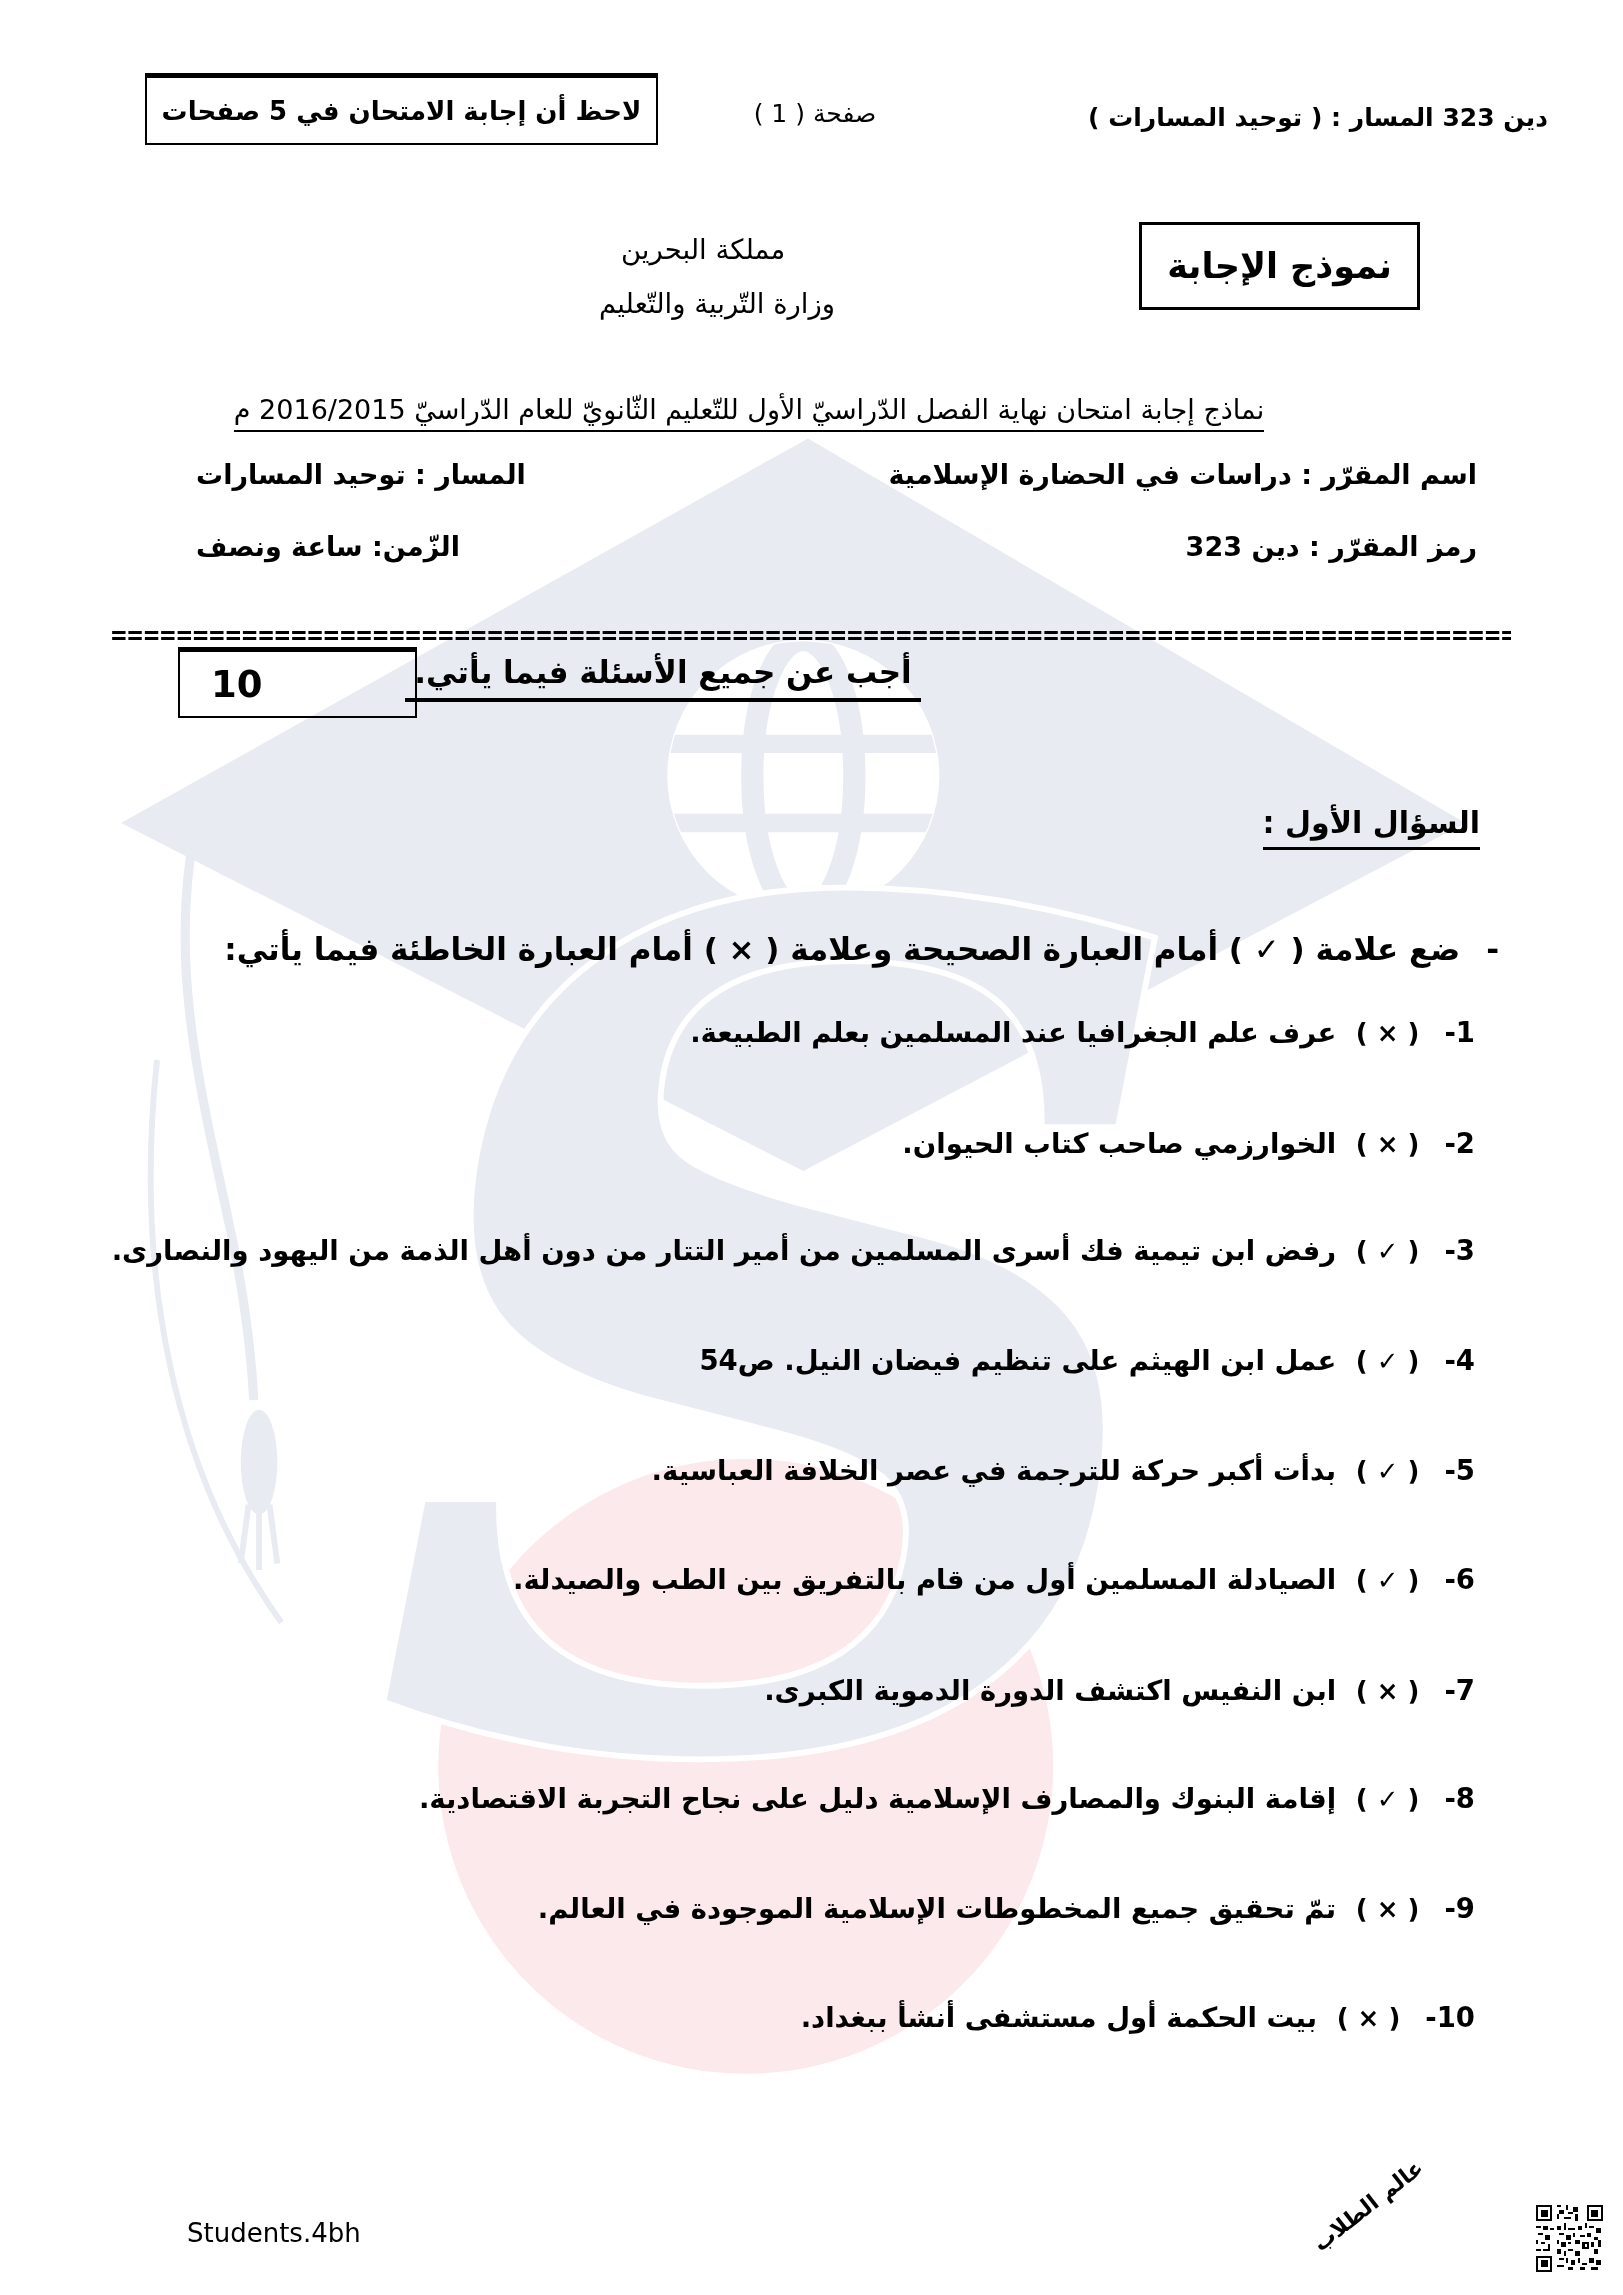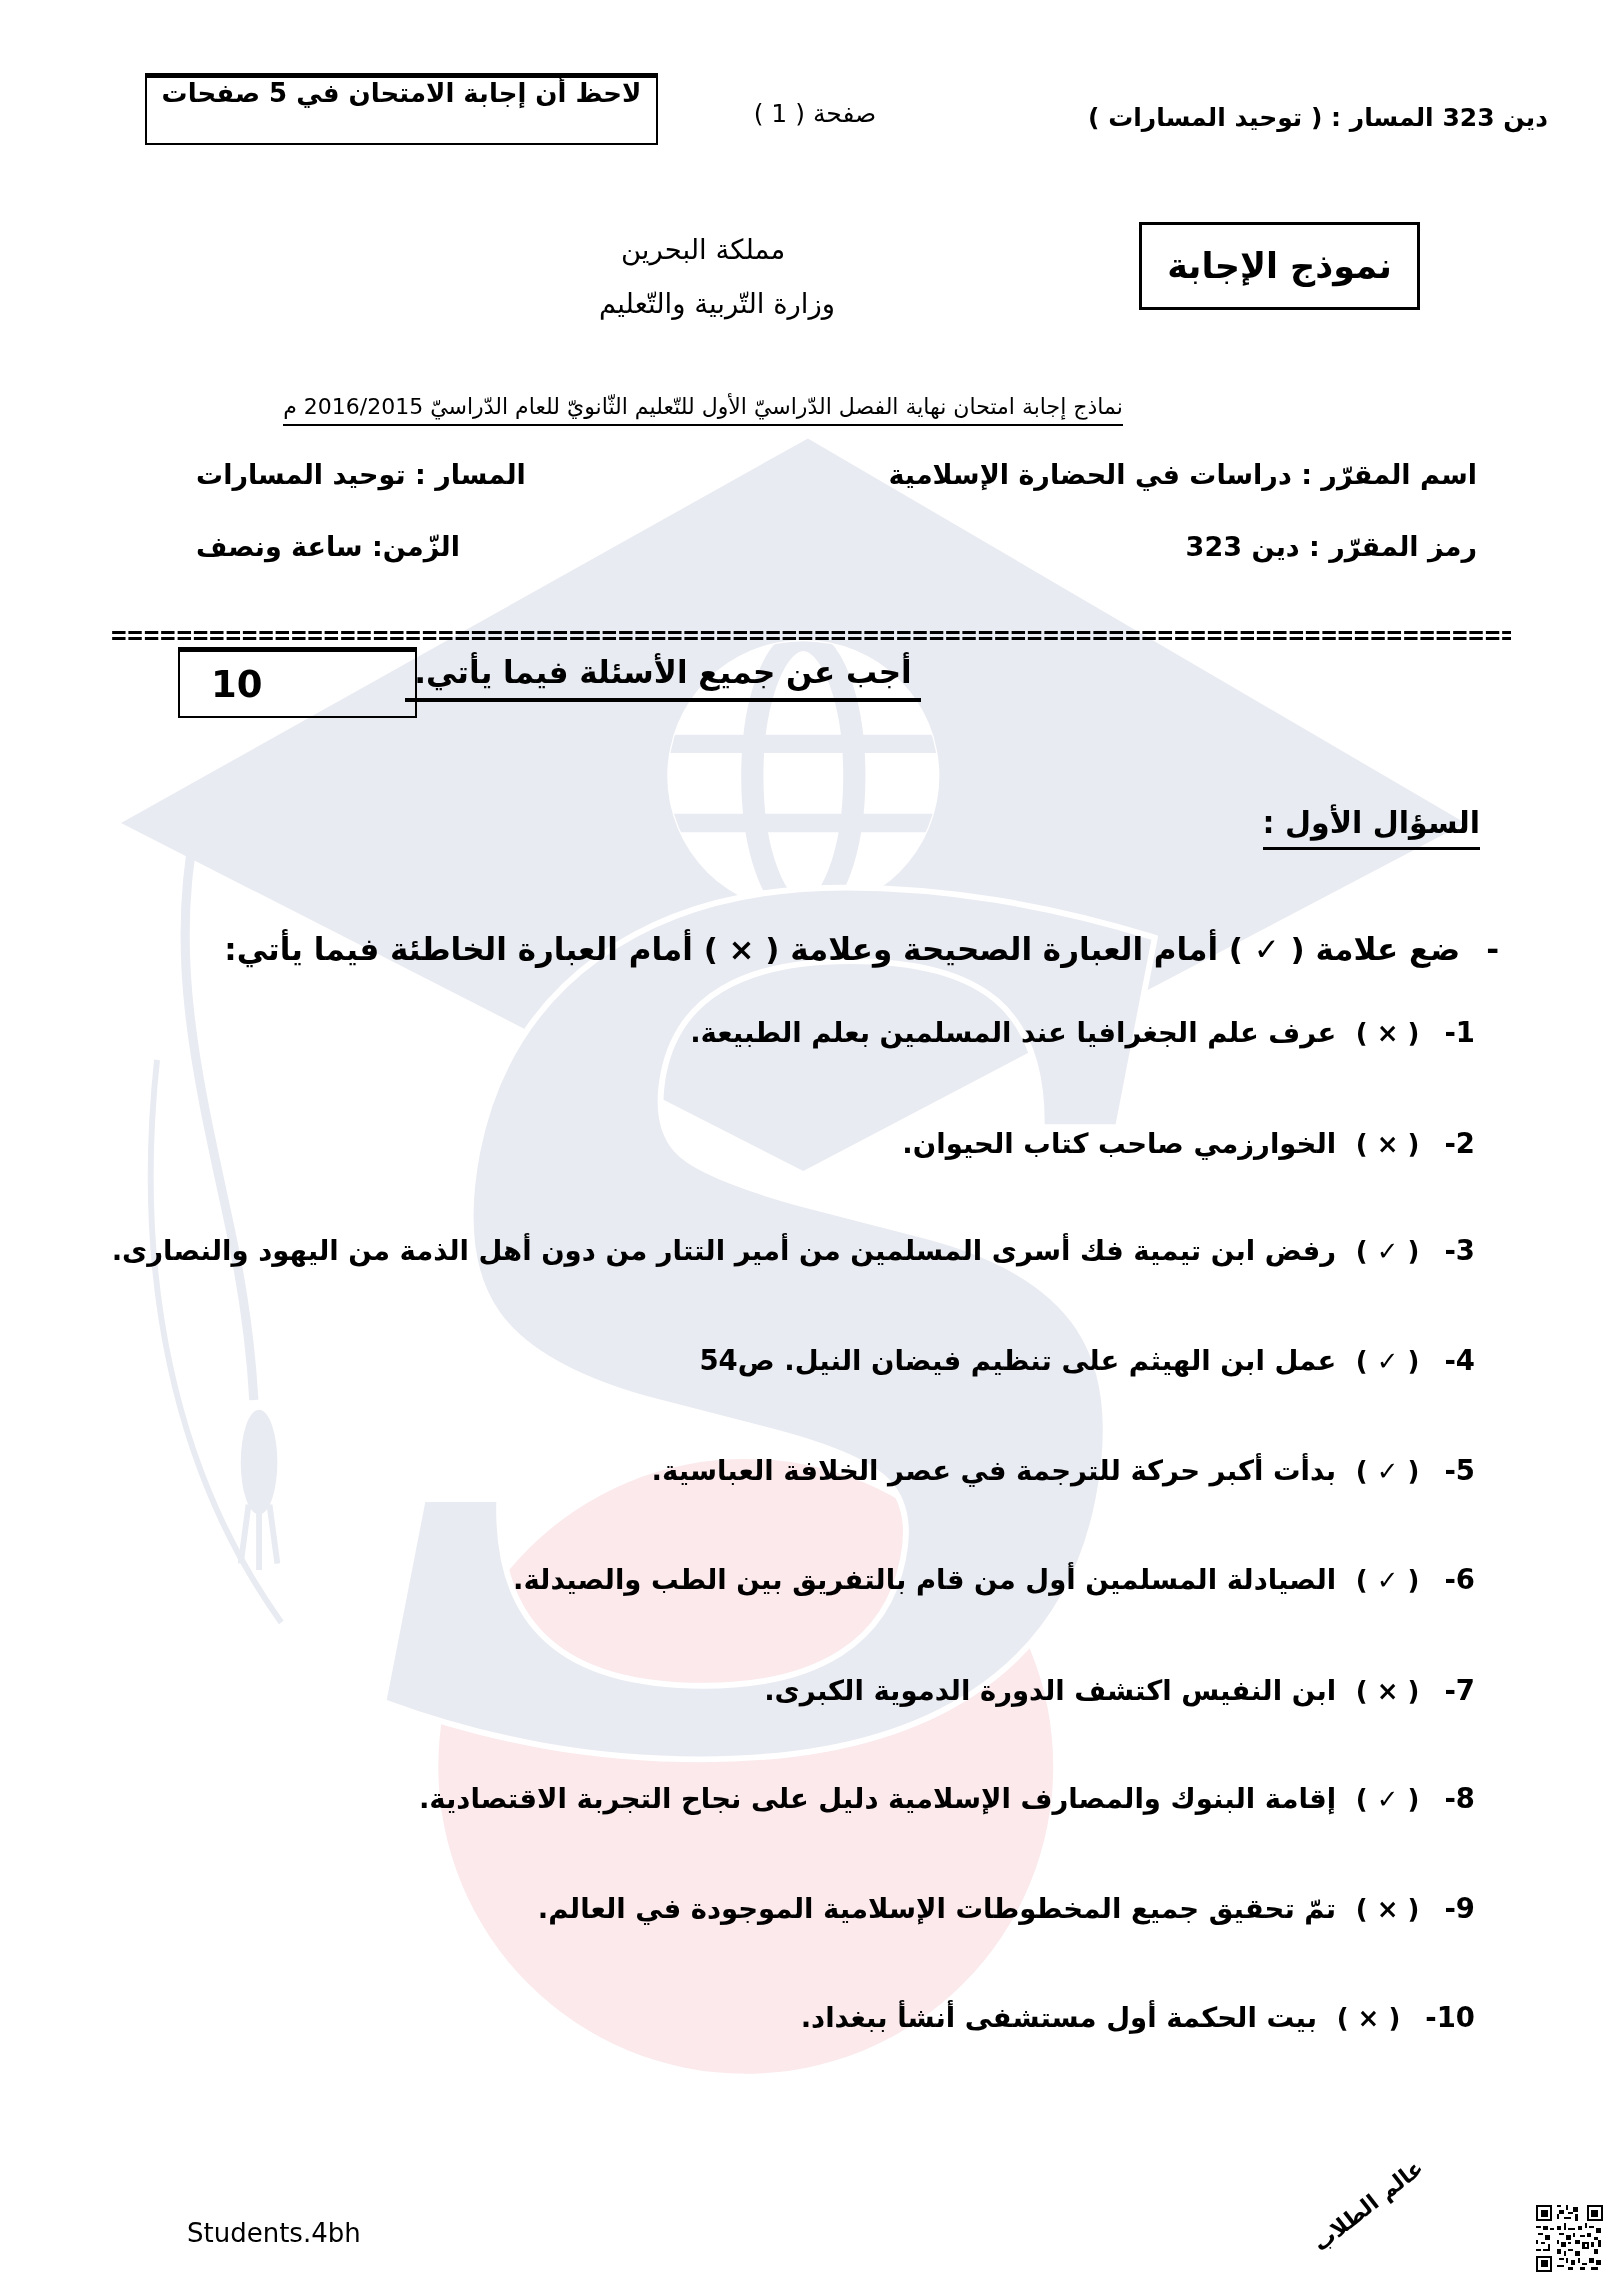--- a/index.html
+++ b/index.html
@@ -8,38 +8,38 @@
     font-family:"DejaVu Sans",sans-serif;color:#000;direction:rtl;overflow:hidden;
   }
   .abs{position:absolute;}
   .wm{position:absolute;inset:0;z-index:0;pointer-events:none;}
   .content{position:absolute;inset:0;z-index:1;}
 
   
   .note-box{
     top:73px;left:145px;width:509px;height:65px;
     border:2.6px solid #000;border-top:5.9px solid #000;
-    display:flex;justify-content:center;
+    display:flex;align-items:center;justify-content:center;
     font-size:26px;font-weight:bold;
   }
   .page-label{top:99px;left:733px;width:164px;text-align:center;font-size:25px;}
   .course-line{top:103px;right:75px;font-size:25px;font-weight:bold;white-space:nowrap;}
 
   
   .answer-box{
     top:222px;left:1139px;width:275px;height:82px;border:3.3px solid #000;
     display:flex;align-items:center;justify-content:center;
     font-size:35px;font-weight:bold;
   }
   .c-line{left:0;width:1406px;text-align:center;font-weight:normal;white-space:nowrap;}
   .l-country{top:233px;font-size:27.5px;}
   .l-ministry{top:287px;font-size:27.5px;padding-left:14px;}
   .l-dept{top:340px;font-size:27.5px;}
   .l-dept span,.l-exam span{border-bottom:2.6px solid #000;padding-bottom:5.2px;}
-  .l-exam{top:394px;font-size:22px;}
+  .l-exam{top:394px;font-size:27px;padding-left:46px;}
 
   .info-row-r{right:146px;font-size:27px;font-weight:bold;white-space:nowrap;}
   .info-row-l{left:196px;font-size:27px;font-weight:bold;white-space:nowrap;}
   .r1{top:459px;} .r2{top:531px;}
 
   .separator{
     top:620px;left:111px;width:1400px;height:39px;overflow:hidden;
     font-family:"DejaVu Sans Mono",monospace;font-size:26px;font-weight:bold;
     letter-spacing:0.7px;white-space:nowrap;direction:ltr;
   }

